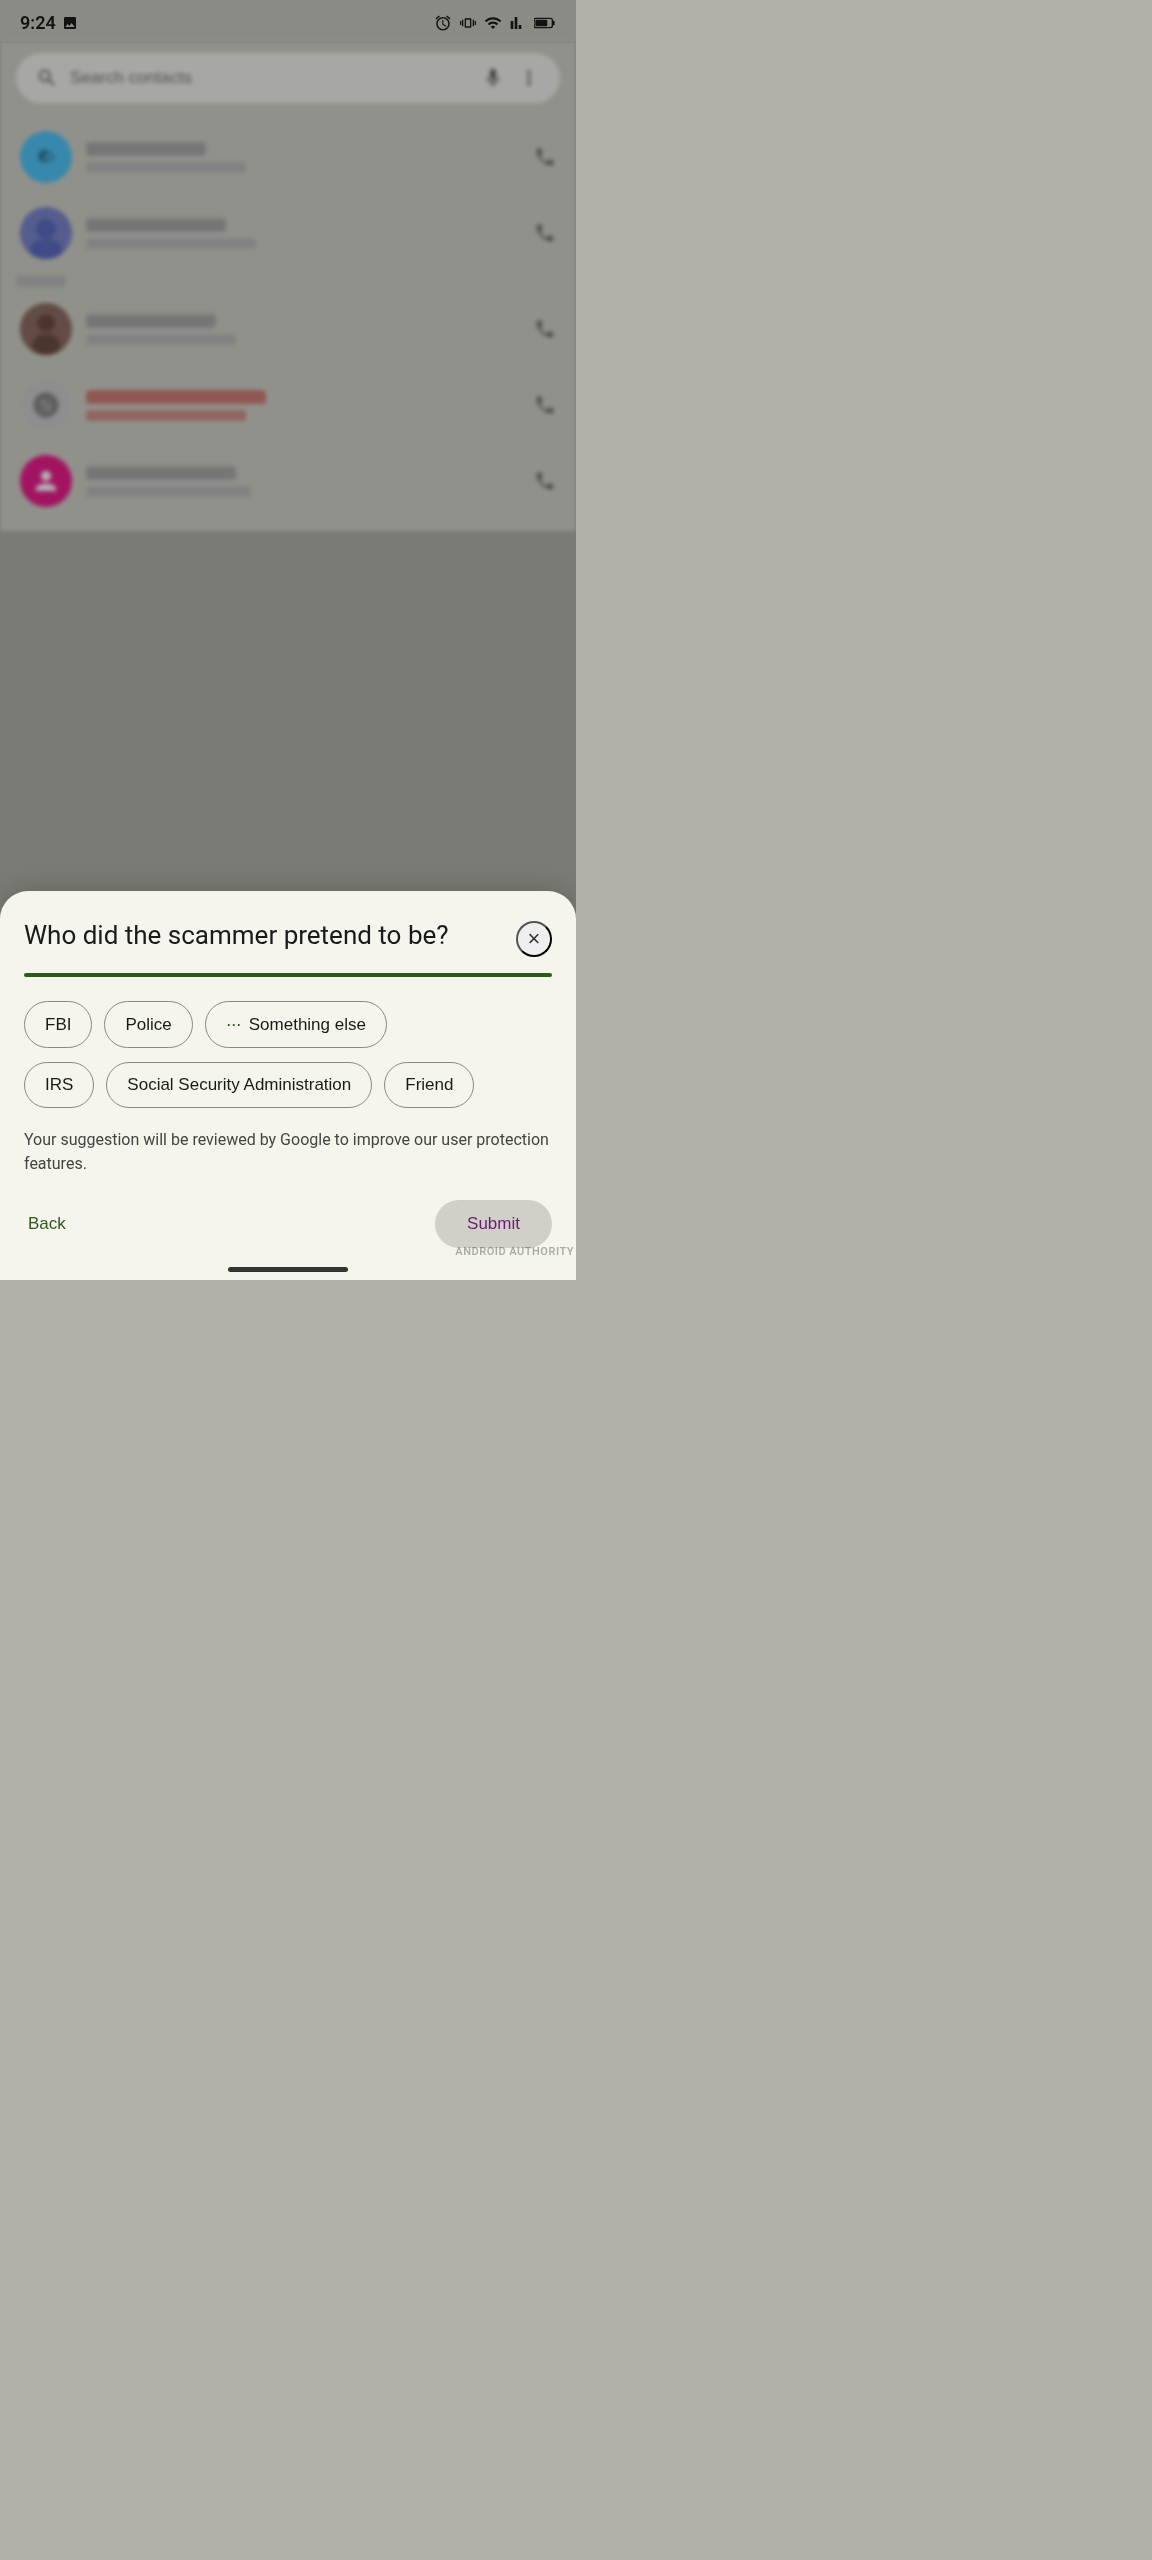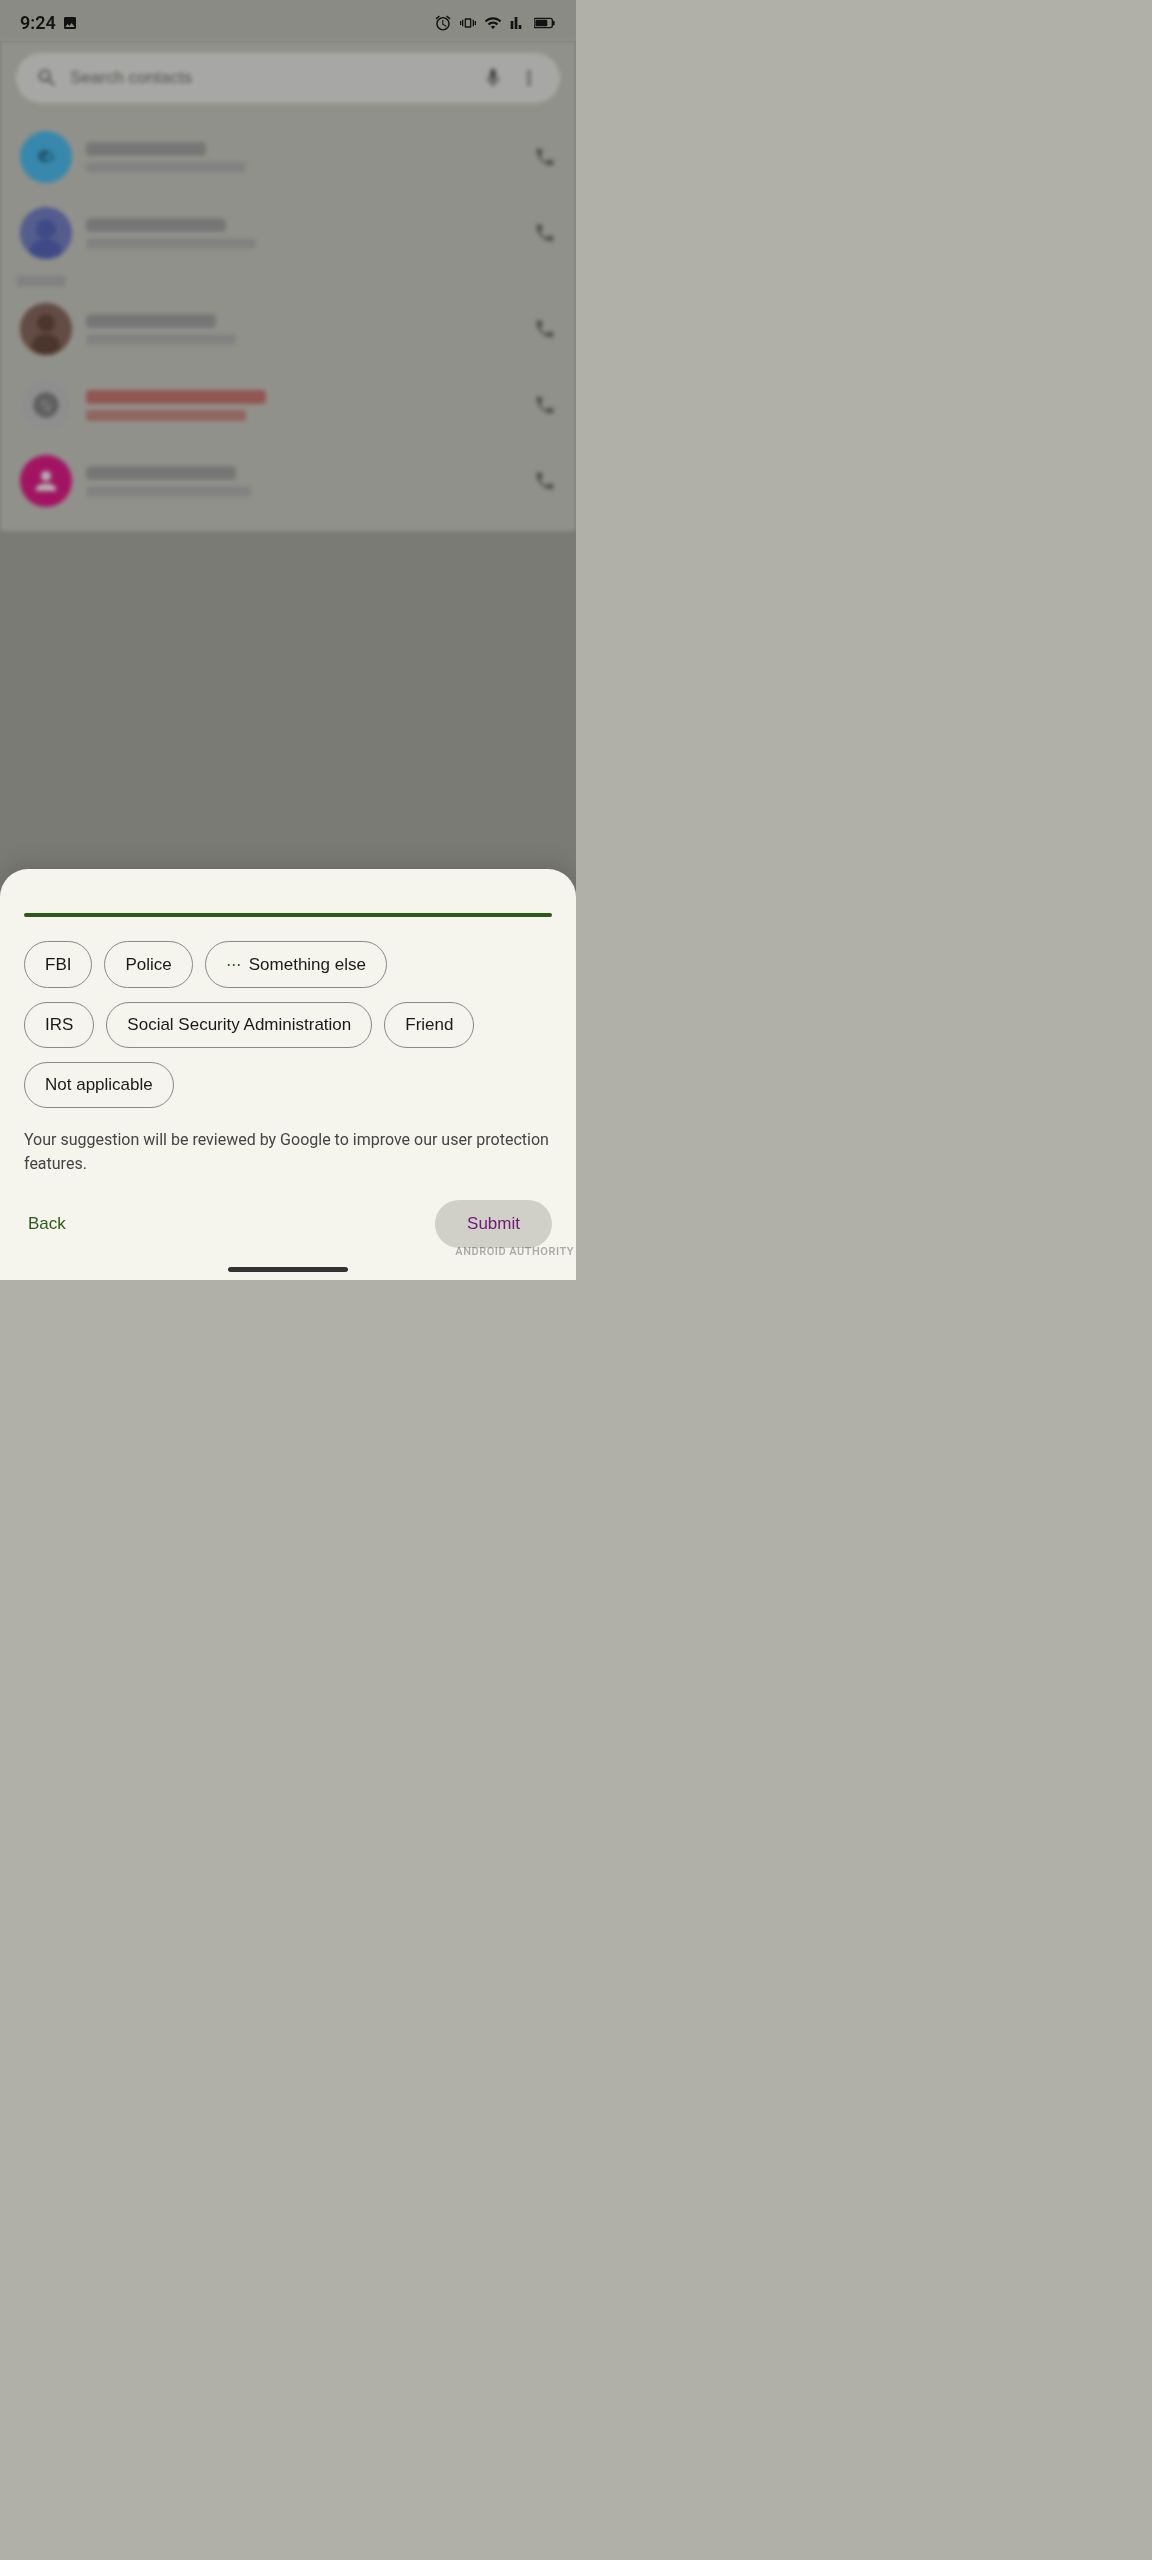--- a/index.html
+++ b/index.html
@@ -389,20 +389,24 @@
     </div>
     <svg width="22" height="22" viewBox="0 0 24 24" fill="#666">
       <path d="M6.62 10.79c1.44 2.83 3.76 5.14 6.59 6.59l2.2-2.2c.27-.27.67-.36 1.02-.24 1.12.37 2.33.57 3.57.57.55 0 1 .45 1 1V20c0 .55-.45 1-1 1-9.39 0-17-7.61-17-17 0-.55.45-1 1-1h3.5c.55 0 1 .45 1 1 0 1.25.2 2.45.57 3.57.11.35.03.74-.25 1.02l-2.2 2.2z"></path>
     </svg>
   </div>
 </div>
 
 <div class="bottom-sheet-overlay">
   <div class="bottom-sheet">
 
+    <div class="sheet-header">
+      <div class="sheet-title">Who did the scammer pretend to be?</div>
+      <button class="close-btn">×</button>
+    </div>
 
     <div class="progress-bar"></div>
 
     <div class="options-row">
       <button class="option-chip">
         <span>FBI</span>
       </button>
       <button class="option-chip">
         <span>Police</span>
       </button>
@@ -417,25 +421,20 @@
         <span>IRS</span>
       </button>
       <button class="option-chip">
         <span>Social Security Administration</span>
       </button>
       <button class="option-chip">
         <span>Friend</span>
       </button>
     </div>
 
-    <div class="options-row">
-      <button class="option-chip">
-        <span>Not applicable</span>
-      </button>
-    </div>
 
     <div class="disclaimer">Your suggestion will be reviewed by Google to improve our user protection features.</div>
 
     <div class="sheet-footer">
       <button class="back-btn">Back</button>
       <button class="submit-btn" disabled="">Submit</button>
     </div>
 
   </div>
 </div>

